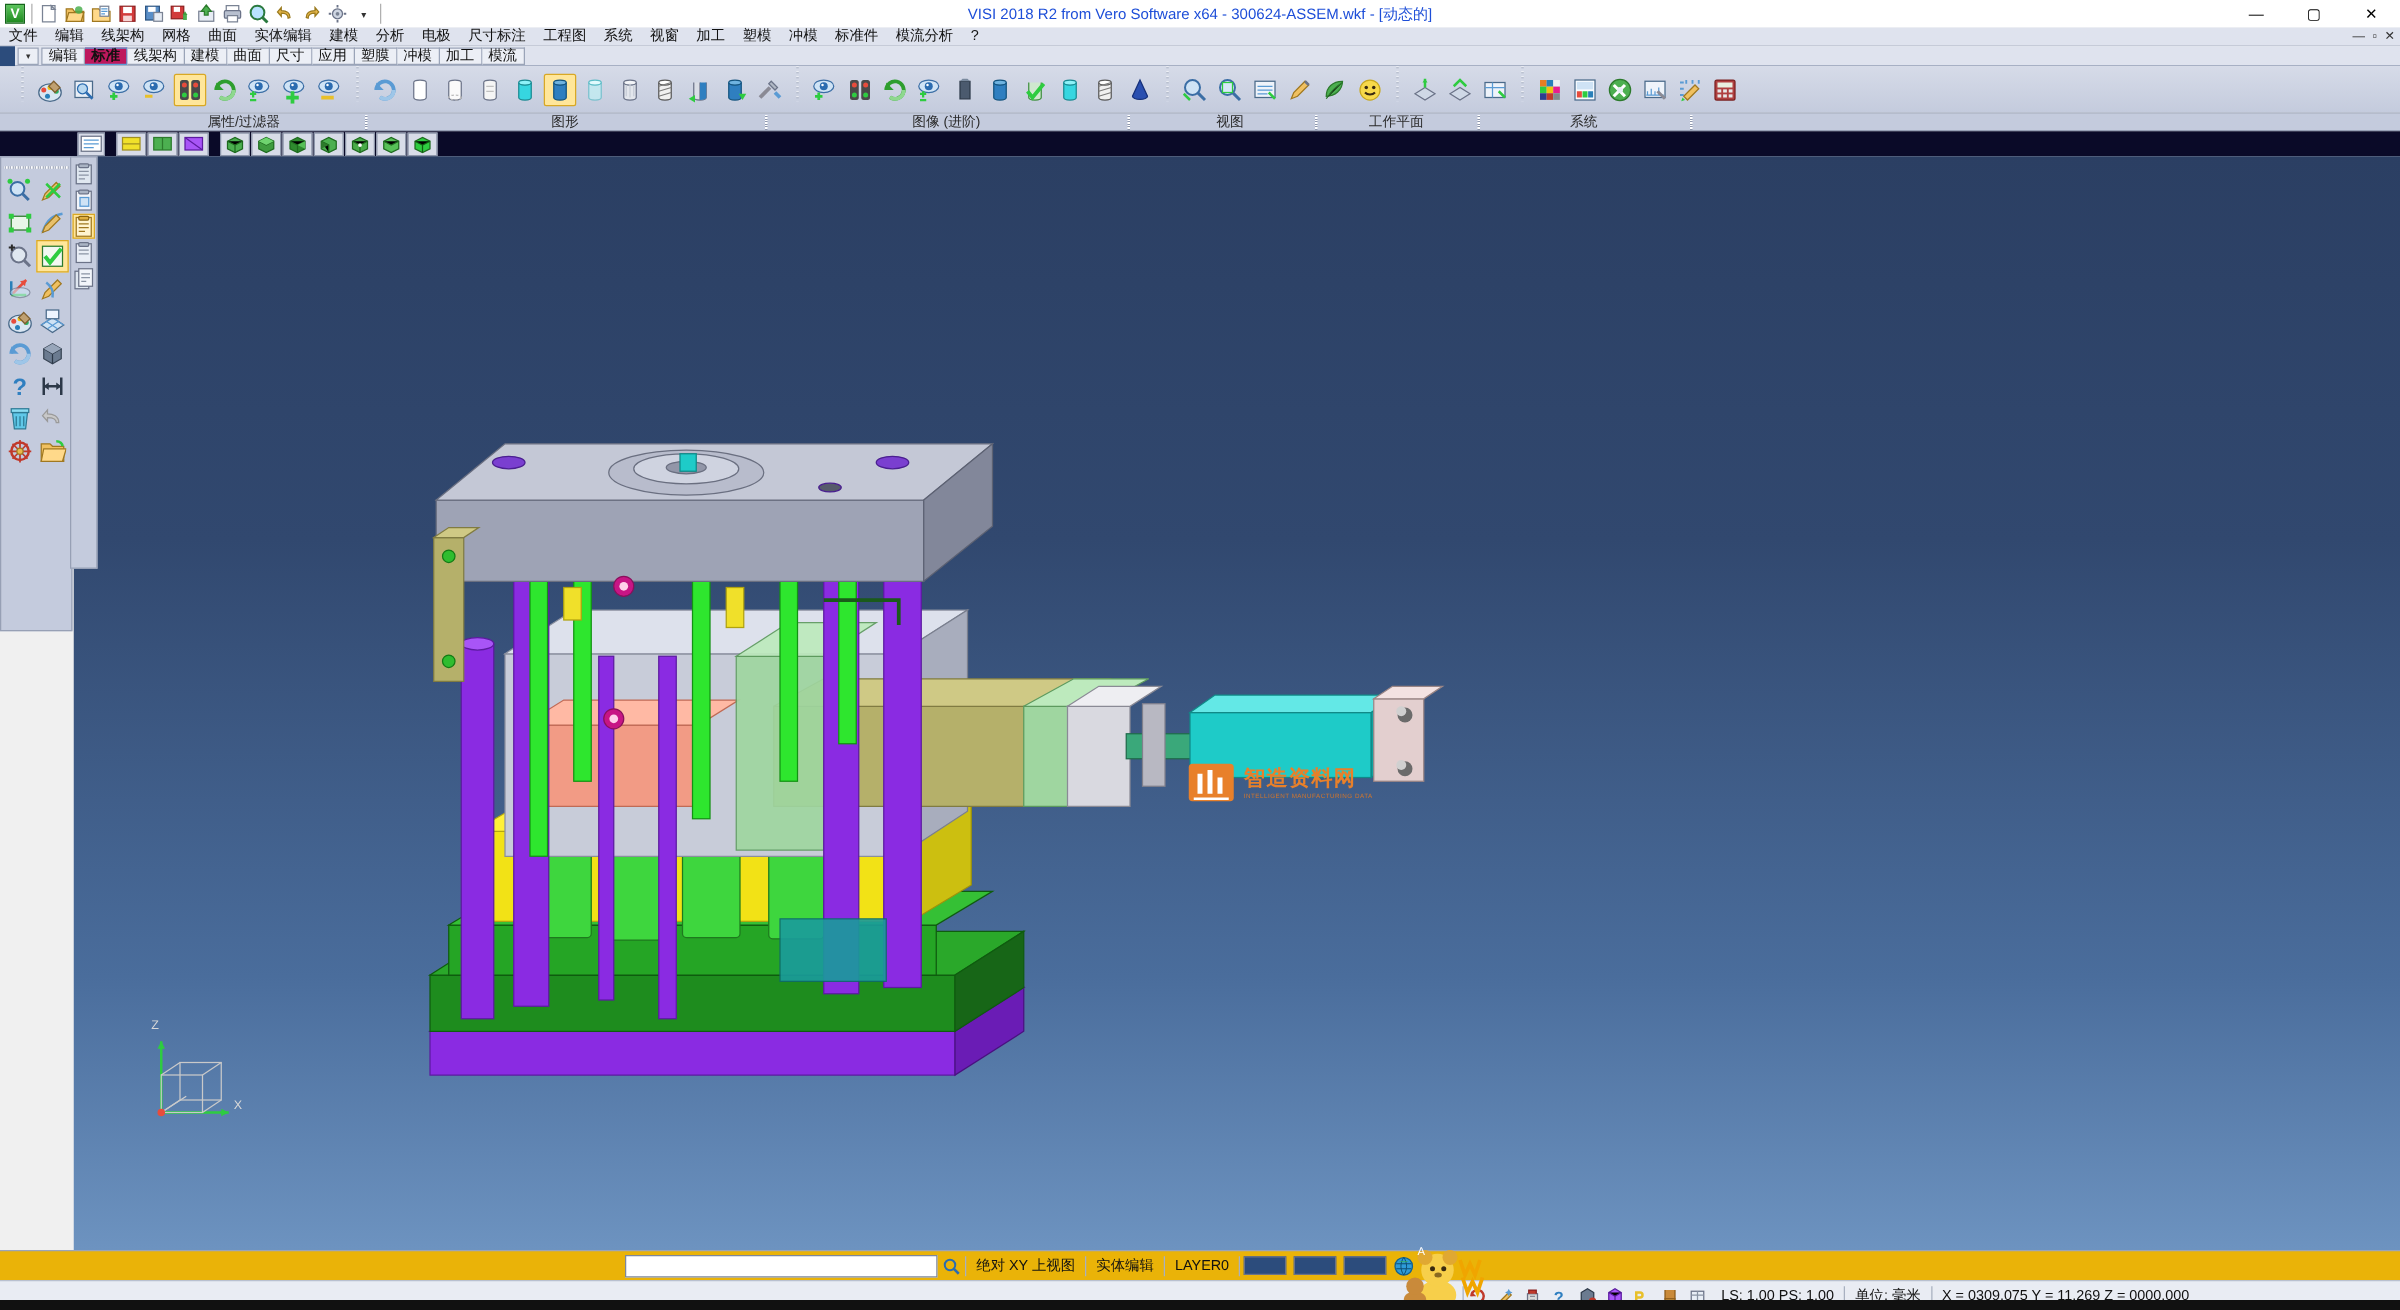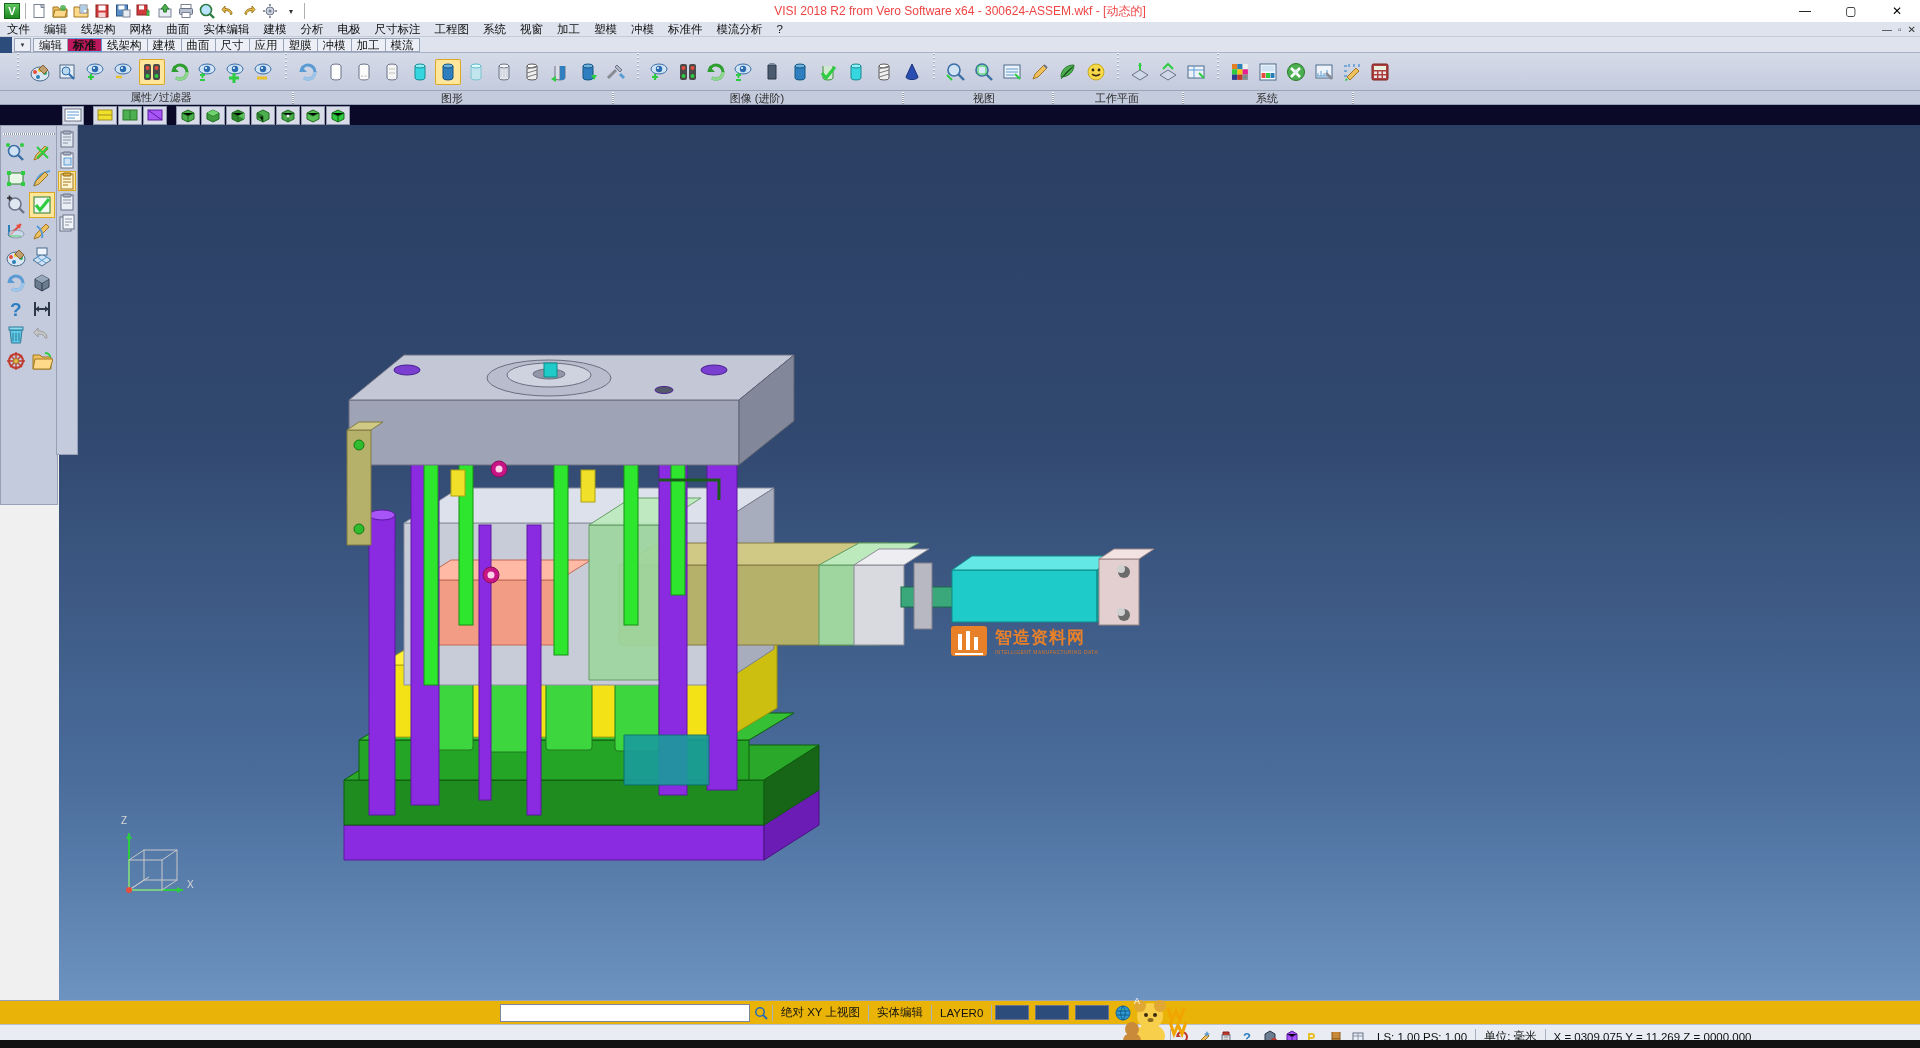--- a/index.html
+++ b/index.html
@@ -14,21 +14,21 @@
   #app { position: relative; width: 1920px; height: 1048px; }
 
   
   .titlebar {
     position: absolute; left: 0; top: 0; width: 1920px; height: 22px;
     background: #ffffff;
     display: flex; align-items: center;
   }
   .titlebar .title {
     position: absolute; left: 0; right: 0; text-align: center;
-    font-size: 12px; color: #ef4444; line-height: 22px;
+    font-size: 12px; color: #1d4ed8; line-height: 22px;
   }
   .winbtns { position: absolute; right: 0; top: 0; height: 22px; display: flex; }
   .winbtn {
     width: 46px; height: 22px; display: flex; align-items: center; justify-content: center;
     font-size: 12px; color: #000;
   }
 
   
   .qat {
     position: absolute; left: 0; top: 0; height: 22px;
@@ -153,21 +153,21 @@
   }
   .sbtn.on { background: #ffe69a; border: 1px solid #d9a824; }
 
   
   .viewport {
     position: absolute; left: 59px; top: 125px; width: 1861px; height: 875px;
     background: linear-gradient(180deg,#2b3f63 0%, #31486f 35%, #4a6d9c 75%, #6d93c0 100%);
     overflow: hidden;
   }
   .watermark {
-    position: absolute; left: 890px; top: 495px;
+    position: absolute; left: 890px; top: 480px;
     display: flex; align-items: center; gap: 6px;
     pointer-events: none;
     justify-content: center;
   }
   .wm-text { display: flex; flex-direction: column; }
   .wm-title { color: #e8802a; font-size: 17px; font-weight: bold; letter-spacing: 1px; }
   .wm-sub { color: #d4762a; font-size: 5px; letter-spacing: .4px; }
 
   .axis { position: absolute; left: 60px; top: 690px; width: 80px; height: 90px; }
   .axis .lbl { position: absolute; color: #d8d8d8; font-size: 10px; }
@@ -711,21 +711,21 @@
               <rect x="5" y="14.5" width="3" height="2.5"></rect>
               <rect x="9.5" y="14.5" width="3" height="2.5"></rect>
               <rect x="14" y="14.5" width="3" height="2.5"></rect>
             </g>
           </svg>
         </div>
       </div>
     </div>
 
   <div class="grouplabels" id="grouplabels">
-      <div class="glabel" style="left: 46px; width: 230px; font-family: Liberation Mono, monospace;">属性/过滤器</div>
+      <div class="glabel" style="left: 80px; width: 230px;">属性/过滤器</div>
       <div class="gdivider" style="left: 292px;"></div>
       <div class="glabel" style="left: 292px; width: 320px;">图形</div>
       <div class="gdivider" style="left: 612px;"></div>
       <div class="glabel" style="left: 612px; width: 290px;">图像 (进阶)</div>
       <div class="gdivider" style="left: 902px;"></div>
       <div class="glabel" style="left: 902px; width: 164px;">视图</div>
       <div class="gdivider" style="left: 1052px;"></div>
       <div class="glabel" style="left: 1052px; width: 130px;">工作平面</div>
       <div class="gdivider" style="left: 1182px;"></div>
       <div class="glabel" style="left: 1182px; width: 170px;">系统</div>

